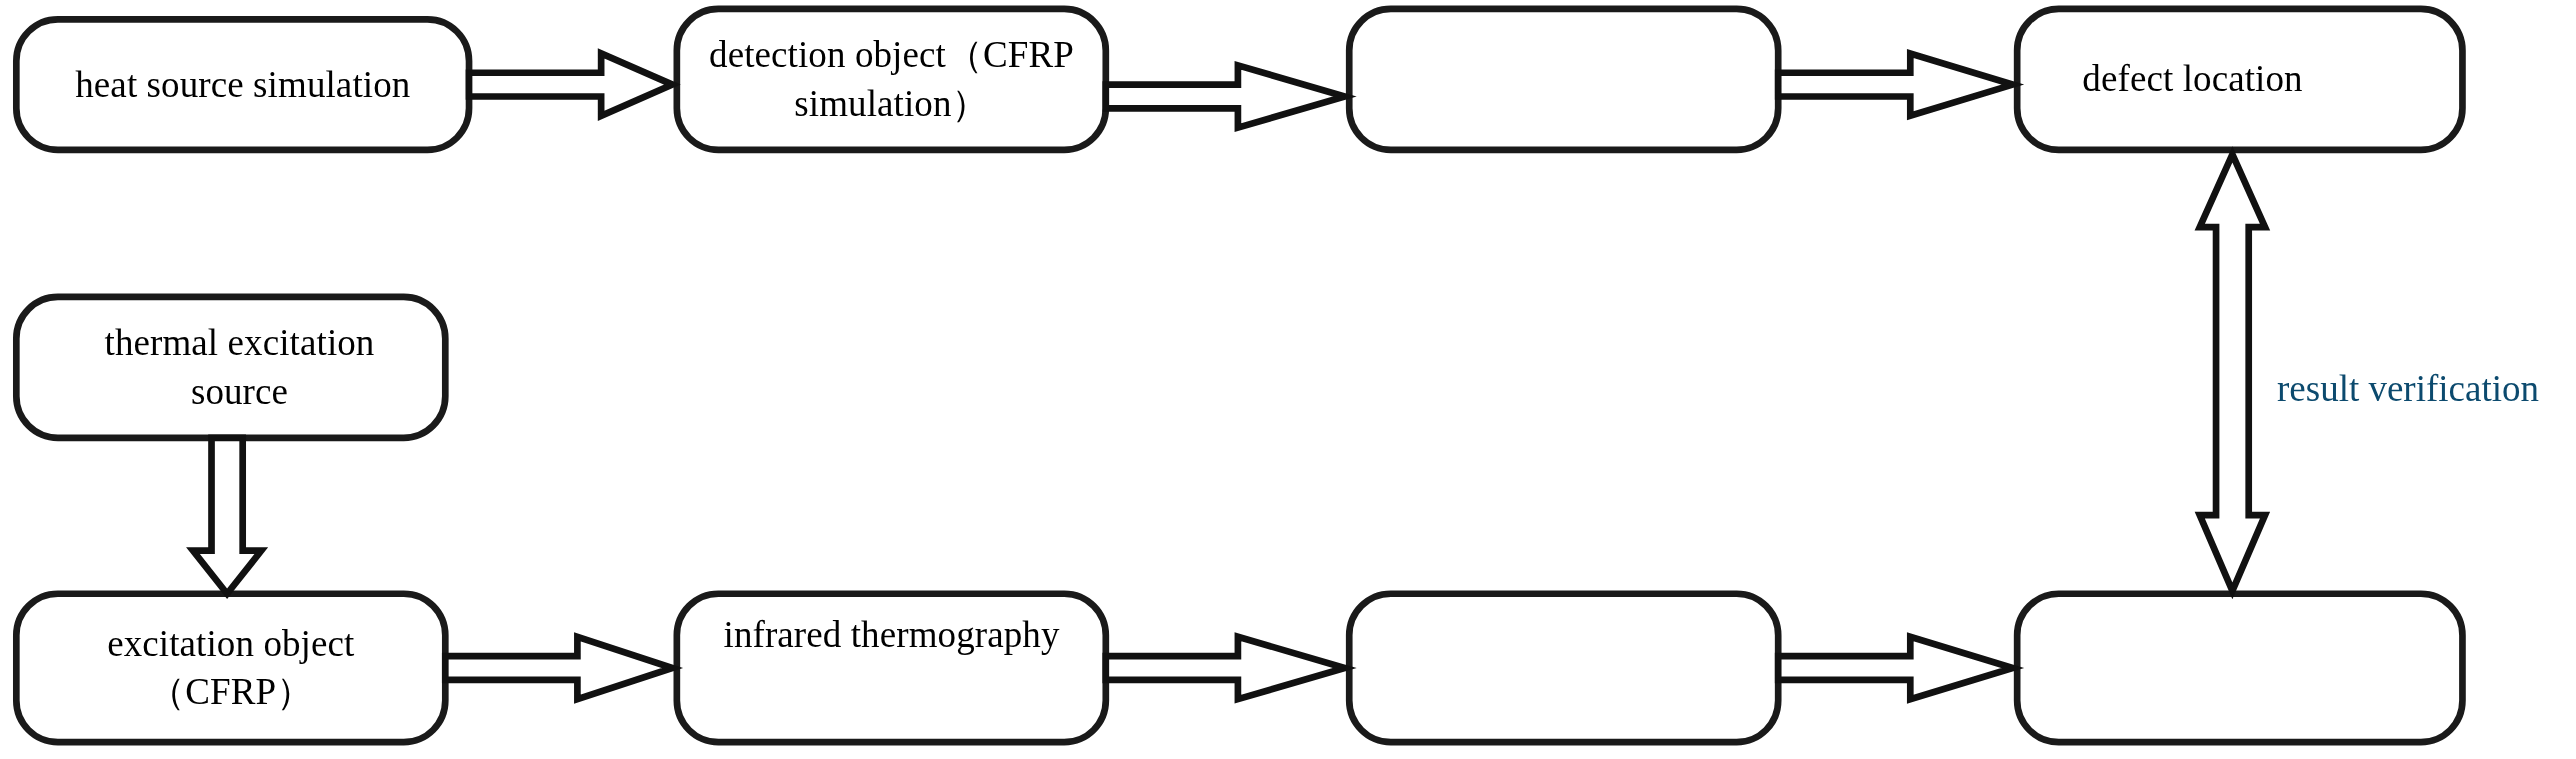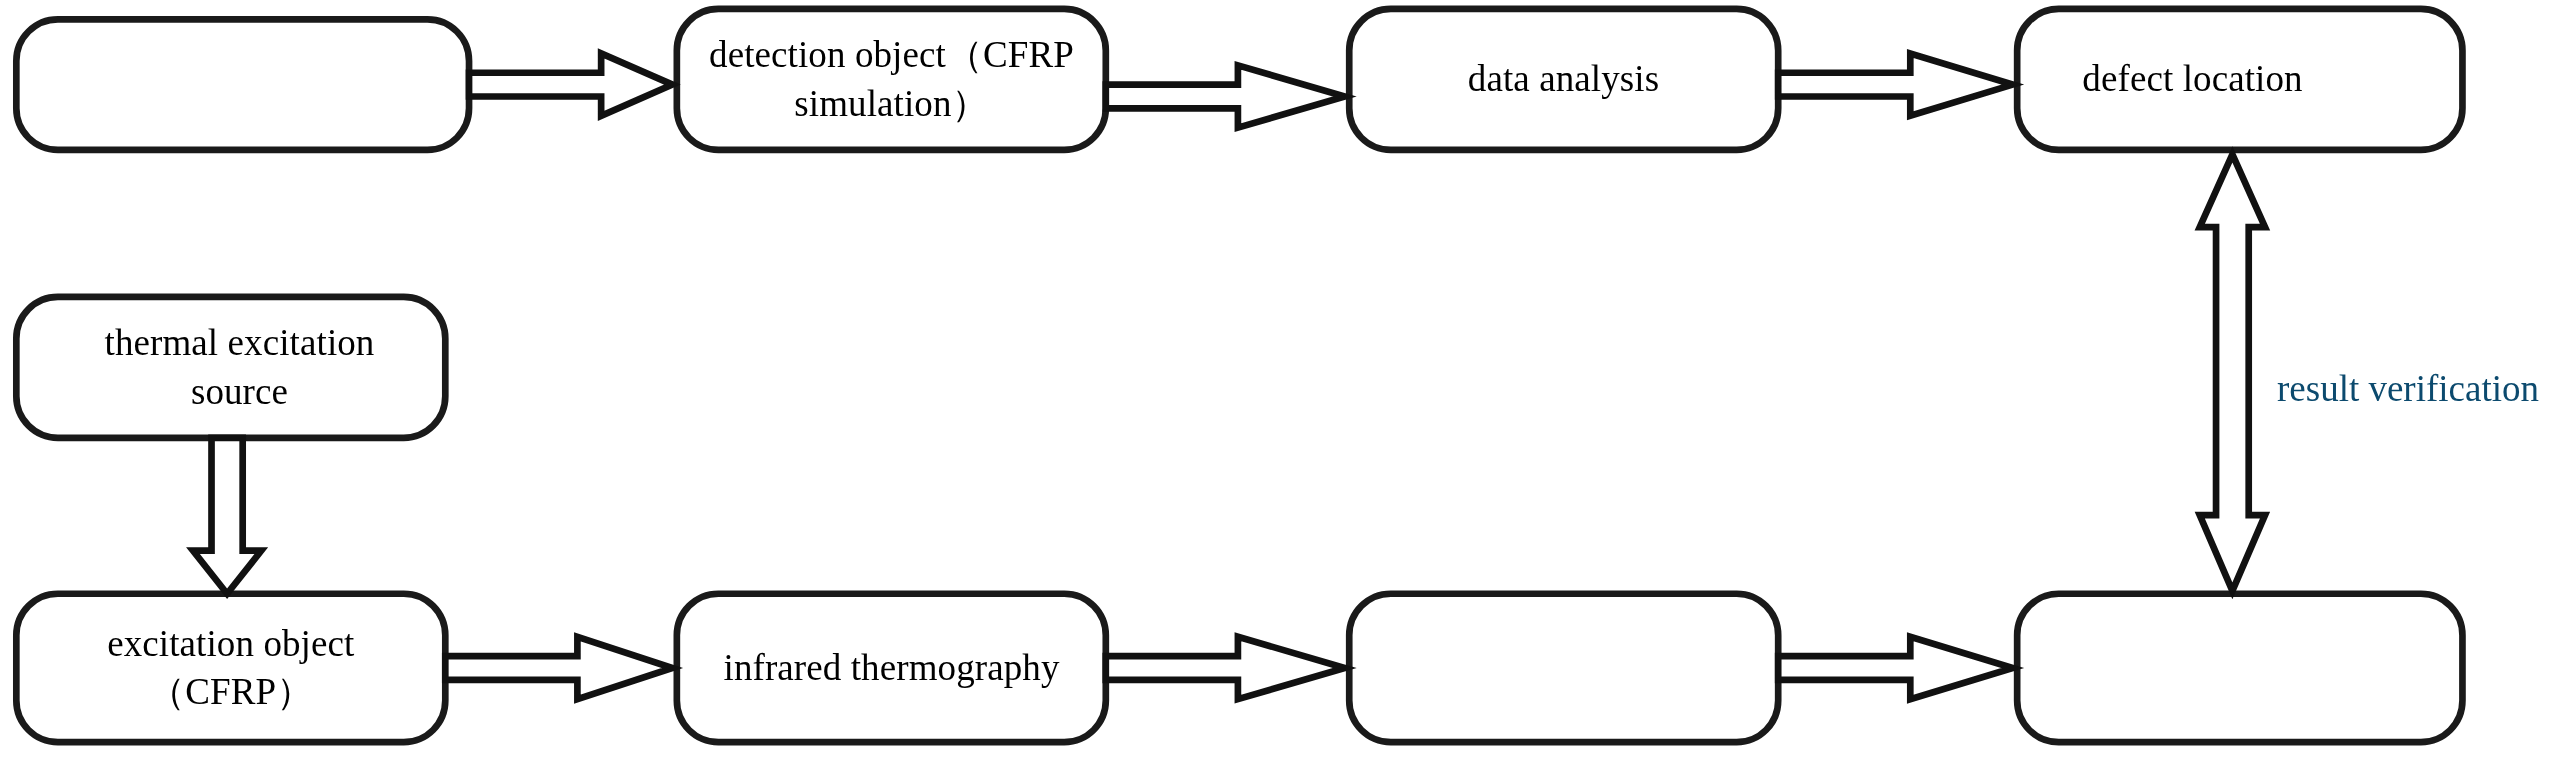--- a/index.html
+++ b/index.html
@@ -89,34 +89,34 @@
 
     <polygon class="arrow-shape" points="600,884 778,884 778,858 906,900 778,942 778,916 600,916"></polygon>
 
     <polygon class="arrow-shape" points="1490,884 1668,884 1668,858 1812,900 1668,942 1668,916 1490,916"></polygon>
 
     <polygon class="arrow-shape" points="2396,884 2574,884 2574,858 2712,900 2574,942 2574,916 2396,916"></polygon>
 
     <polygon class="arrow-shape" points="3008,208 3052,306 3030,306 3030,694 3052,694 3008,796 2964,694 2986,694 2986,306 2964,306"></polygon>
   </svg>
 
+  <div class="node-label" style="left:16.3px; top:19.3px; width:453px; height:131px;">heat source simulation</div>
 
   <div class="node-label" style="left:677px; top:9px; width:429px; height:141px;">detection object（CFRP
 simulation）</div>
 
-  <div class="node-label" style="left:1349px; top:9px; width:429px; height:141px;">data analysis</div>
 
   <div class="node-label" style="left:1970px; top:9px; width:445px; height:141px;">defect location</div>
 
   <div class="node-label" style="left:25px; top:297px; width:429px; height:141px;">thermal excitation
 source</div>
 
   <div class="node-label" style="left:16.3px; top:594px; width:429px; height:148px;">excitation object
 （CFRP）</div>
 
-  <div class="node-label" style="left:677px; top:594px; width:429px; height:148px;">infrared thermography</div>
+  <div class="node-label" style="left:677px; top:561px; width:429px; height:148px;">infrared thermography</div>
 
 
 
   <div class="edge-label" style="left:2277px; top:367px;">result verification</div>
 
 </div>
 
 
 </body></html>

